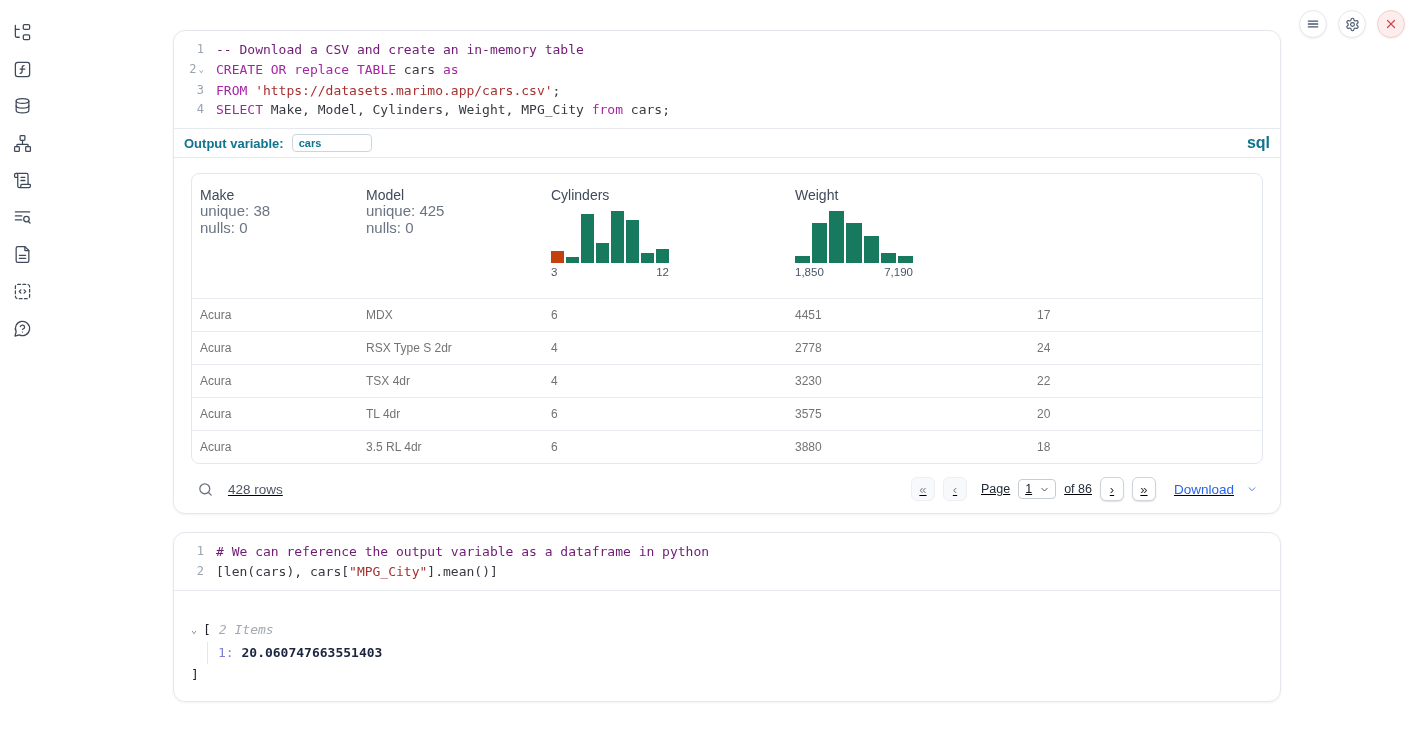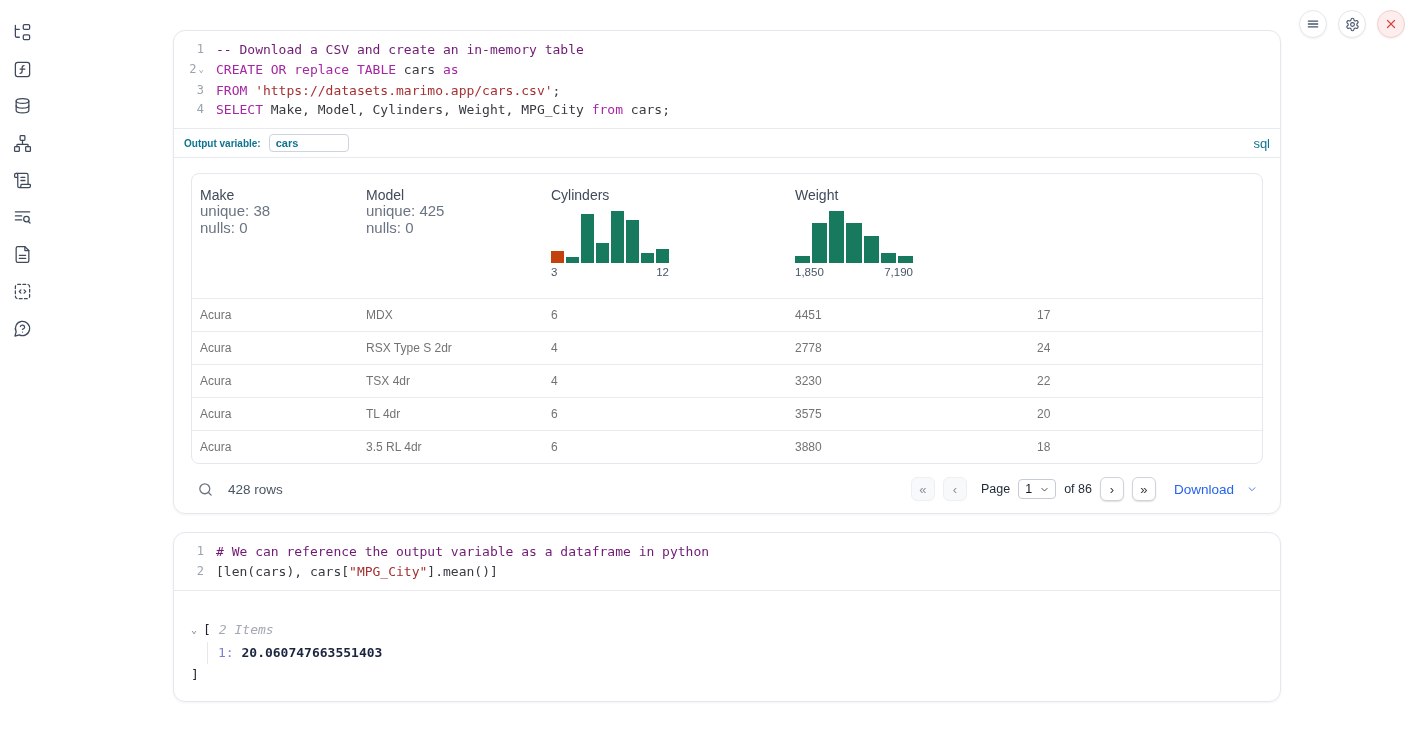--- a/index.html
+++ b/index.html
@@ -32,45 +32,45 @@
   .ln { width:34px; flex:none; text-align:right; padding-right:4px; color:#9aa3af; font-size:12px;
         display:inline-flex; justify-content:flex-end; align-items:baseline; gap:2px; }
   .fold { font-size:9px; color:#8b93a0; transform:translateY(-1px); }
   .code { white-space:pre; padding-left:8px; }
   .tok-kw  { color:#a626a4; }
   .tok-cm  { color:#701a75; }
   .tok-str { color:#a63030; }
   .tok-pl  { color:#383a42; }
 
   .meta-row { display:flex; align-items:center; border-top:1px solid #e6e9ee; padding:5px 10px; }
-  .meta-label { font-size:10px; font-weight:700; color:#0e7490; }
+  .meta-label { font-size:13px; font-weight:700; color:#0e7490; }
   .meta-input { width:80px; margin-left:8px; border:1px solid #cbd5e1; border-radius:4px;
                 font-family:"Liberation Sans", sans-serif; font-size:11px; font-weight:700;
                 color:#0e7490; padding:2px 6px; outline:none; }
-  .lang-badge { margin-left:auto; font-size:13px; font-weight:400; color:#0e7490; }
+  .lang-badge { margin-left:auto; font-size:16px; font-weight:700; color:#0e7490; }
 
   .cell-output { border-top:1px solid #e6e9ee; padding:15px 17px 10px; }
 
   
   .table-card { border:1px solid #e3e7ee; border-radius:8px; overflow:hidden; }
   .thead, .tr { display:grid; grid-template-columns:166px 185px 244px 242px 1fr; }
   .thead { min-height:124px; align-items:start; }
   .th { padding:13px 8px 6px; cursor:pointer; }
   .th-title { font-size:14px; color:#3f4a5a; }
   .th-stat { font-size:15px; color:#6a7483; line-height:16.5px; }
   .th-stat:first-of-type { margin-top:11px; }
   .hist { margin-top:8px; width:118px; }
   .hist-bars { display:flex; align-items:flex-end; gap:2px; height:52px; }
   .bar { flex:1; background:#17795e; }
   .hist-axis { display:flex; justify-content:space-between; font-size:11.5px; color:#475569; margin-top:3px; }
 
   .tr { border-top:1px solid #e8ebf0; height:33px; align-items:center; }
   .td { padding-left:8px; font-size:12px; color:#737373; }
 
-  .table-footer { display:flex; align-items:center; padding:13px 6px 2px; }
+  .table-footer { display:flex; align-items:center; padding:13px 6px 2px;text-decoration:underline; }
   .rows-info { display:flex; align-items:center; gap:14px; color:#4b5563; font-size:13.5px; }
   .rows-info svg { stroke:#6b7280; fill:none; stroke-width:1.8; stroke-linecap:round; }
   .pager { margin-left:auto; display:flex; align-items:center; gap:8px; font-size:12.5px; color:#1f2937; }
   .pbtn { width:24px; height:24px; border-radius:6px; display:flex; align-items:center;
           justify-content:center; font-size:13px; cursor:pointer; }
   .pbtn.disabled { background:#f8f9fa; border:1px solid #edeff2; color:#8a919c; }
   .pbtn.enabled { background:#fff; border:1px solid #ced4da; color:#343a40; box-shadow:0 1px 1.5px rgba(0,0,0,.12); }
   .page-label { margin-left:6px; }
   .page-select { display:flex; align-items:center; gap:8px; border:1px solid #c6ccd4; border-radius:4px;
                  padding:2px 6px; color:#111827; cursor:pointer; }

